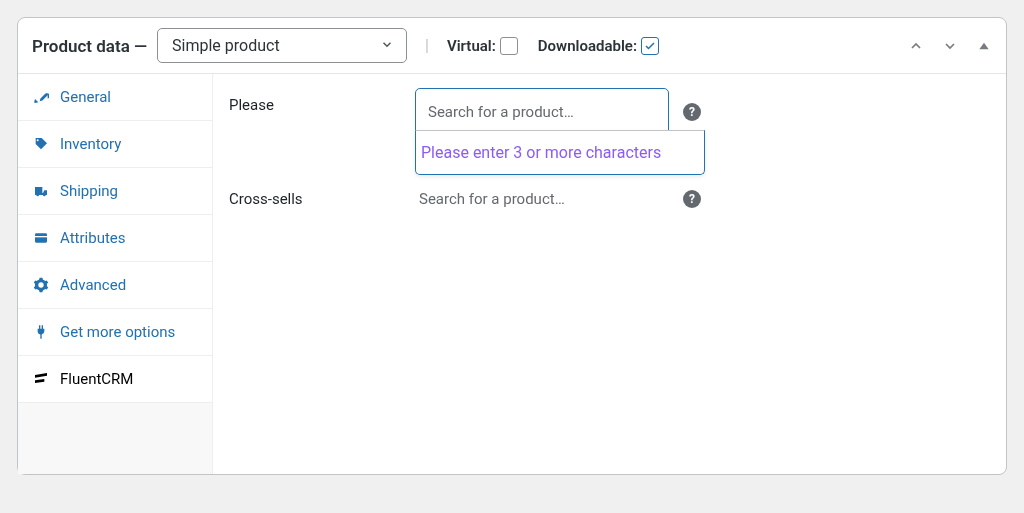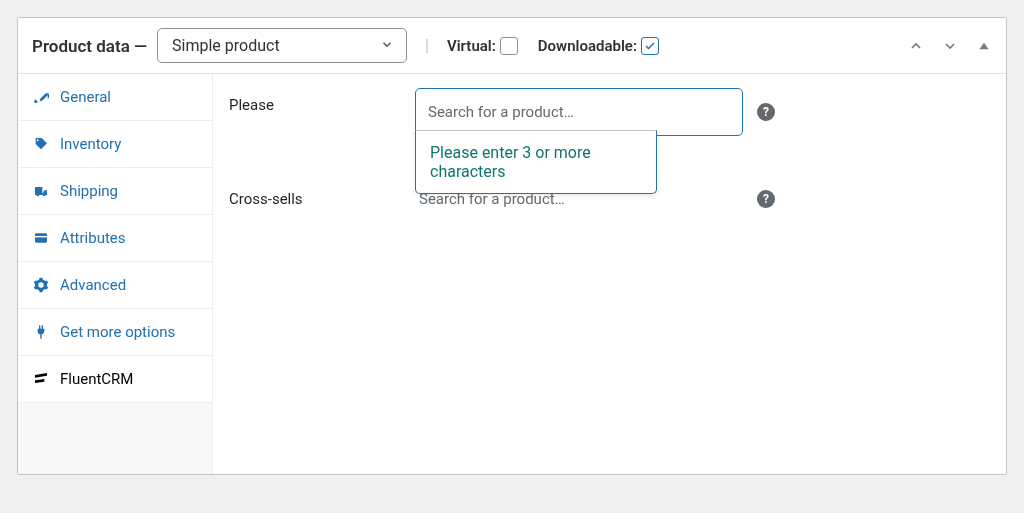--- a/index.html
+++ b/index.html
@@ -1,17 +1,17 @@
 <!DOCTYPE html>
 <html><head>
   <meta charset="utf-8">
   <style>
     *{box-sizing:border-box;margin:0;padding:0}
     body{font-family:-apple-system,BlinkMacSystemFont,"Segoe UI",Roboto,sans-serif;background:#f0f0f1;padding:17px;font-size:14px;color:#2c3338}
-    .panel{background:#fff;border:1px solid #c3c4c7;border-radius:2px;width:990px}
+    .panel{background:#fff;border:1px solid #c3c4c7;border-radius:8px;width:990px}
     .panel-header{display:flex;align-items:center;padding:10px 14px;border-bottom:1px solid #e5e5e5}
     .panel-title{font-size:17px;font-weight:600;margin-right:10px}
     .product-type-select{position:relative;display:flex;background:#fff;border:1px solid #8c8f94;border-radius:5px;padding:7px 40px 7px 14px;min-width:250px;font-size:16px;color:#2c3338;cursor:pointer}
     .chevron-down{position:absolute;right:12px;top:50%;transform:translateY(-50%)}
     .sep{color:#c3c4c7;margin:0 18px;font-size:16px}
     .chk-group{display:flex;align-items:center;gap:4px;margin-right:20px}
     .chk-label{font-size:15px;font-weight:600}
     .chk{width:18px;height:18px;border:1px solid #8c8f94;border-radius:3px;display:inline-flex;align-items:center;justify-content:center;background:#fff;cursor:pointer}
     .chk.checked{border-color:#2271b1}
     .chk.checked svg{display:block}
@@ -22,24 +22,24 @@
     .panel-body{display:flex;min-height:400px}
     .sidebar{width:195px;border-right:1px solid #eee;background:#f8f8f8}
     .tab{display:flex;align-items:flex-start;gap:10px;padding:14px 14px;border-bottom:1px solid #eee;color:#2271b1;font-size:15px;cursor:pointer;background:#fff}
     .tab.active{background:#eeeeee;color:#555;font-weight:500;position:relative}
     .tab .iconwrap{width:18px;height:18px;display:flex;align-items:center;justify-content:center;color:currentColor}
     .tab.fluent{color:#000000}
     .content{flex:1;padding:14px 16px;position:relative}
     .field-row{display:flex;align-items:flex-start;margin-bottom:46px}
     .field-label{width:186px;font-size:15px;color:#1d2327;padding-top:8px}
     .field-control{display:flex;align-items:center;gap:14px}
-    .select2{border:1px solid #2271b1;border-radius:5px;width:328px;padding:14px 12px;font-size:15px;color:#646970;background:#fff;cursor:text}
+    .select2{border:1px solid #2271b1;border-radius:5px;width:254px;padding:14px 12px;font-size:15px;color:#646970;background:#fff;cursor:text}
     .select2.static{border:none;padding:8px 4px}
     .help-icon{width:18px;height:18px;border-radius:50%;background:#646970;color:#fff;display:flex;align-items:center;justify-content:center;font-size:12px;font-weight:700;cursor:help}
-    .dropdown-msg{position:absolute;left:202px;top:56px;width:242px;border:1px solid #2271b1;border-top:1px solid #c3c4c7;border-radius:0 0 5px 5px;background:#fff;padding:12px 14px;font-size:16px;color:#0f766e;box-shadow:0 2px 4px rgba(0,0,0,0.08)}
+    .dropdown-msg{position:absolute;left:202px;top:56px;width:290px;border:1px solid #2271b1;border-top:1px solid #c3c4c7;border-radius:0 0 5px 5px;background:#fff;padding:12px 5px;font-size:16px;color:#8b5cf6;box-shadow:0 2px 4px rgba(0,0,0,0.08)}
   </style>
 </head>
 <body>
 
 <div class="panel">
   <div class="panel-header">
     <span class="panel-title">Product data —</span>
     <div class="product-type-select">
       <span>Simple product</span>
       <span class="chevron-down">

